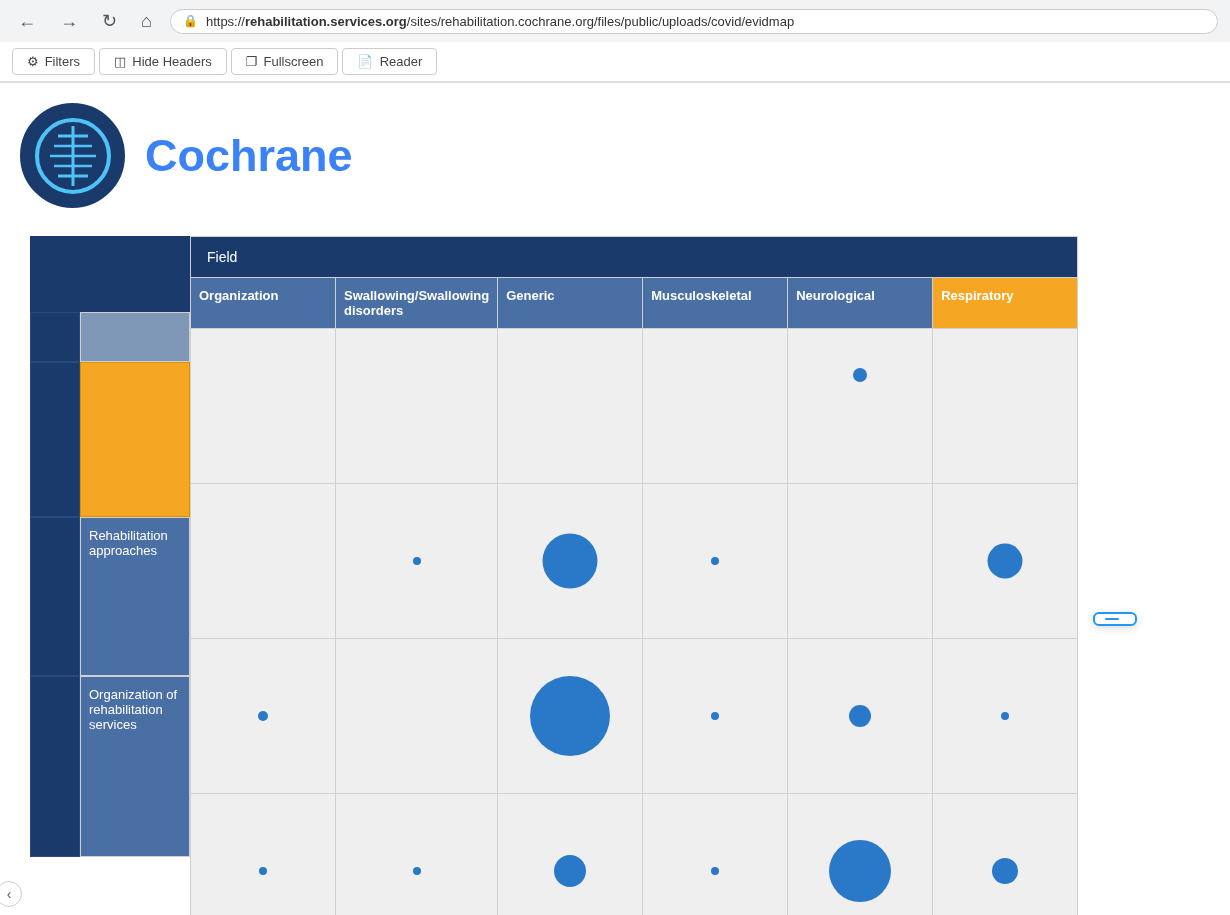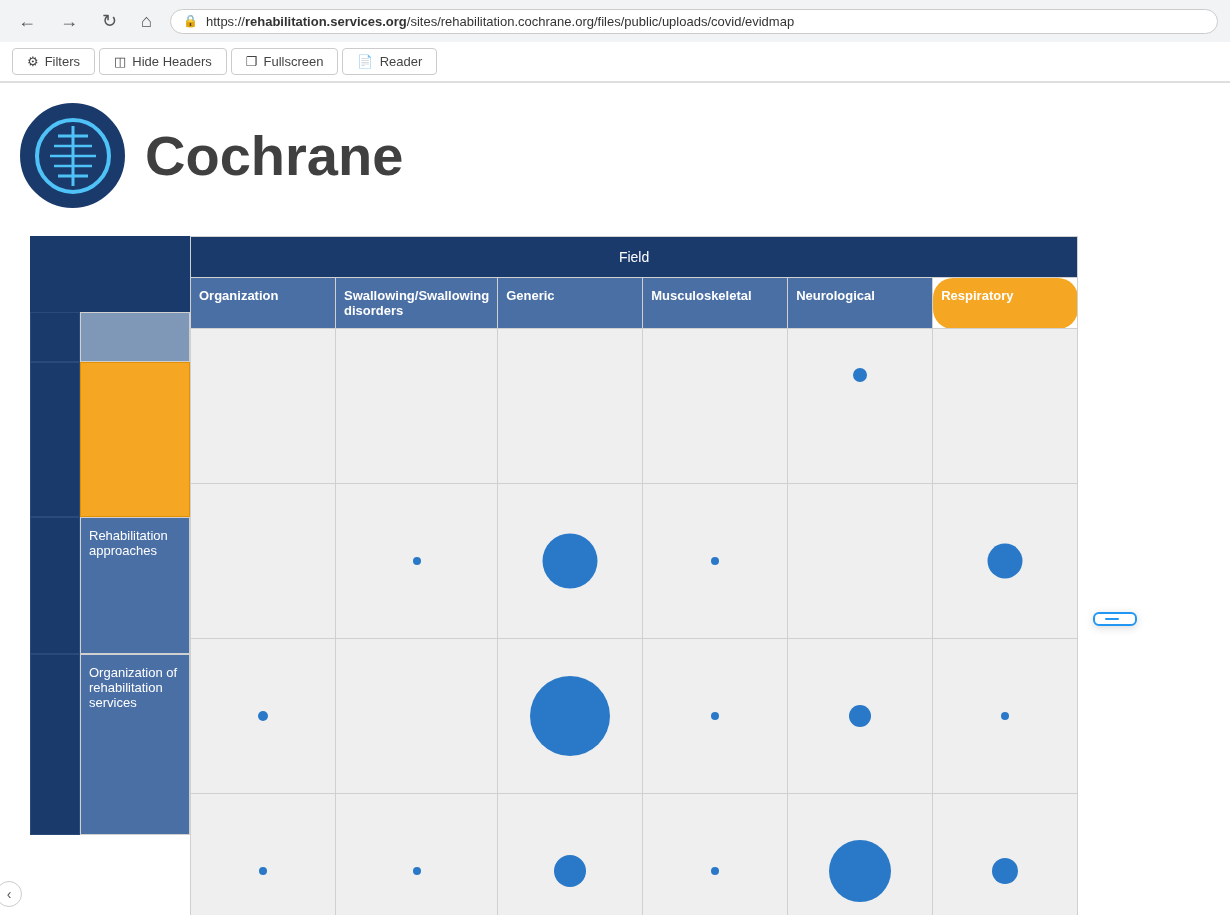--- a/index.html
+++ b/index.html
@@ -15,29 +15,29 @@
     .toolbar { display: flex; align-items: center; padding: 6px 12px; gap: 4px; background: #fff; border-bottom: 1px solid #e0e0e0; }
     .toolbar-btn { display: flex; align-items: center; gap: 6px; padding: 5px 14px; border: 1px solid #ccc; border-radius: 4px; background: #fff; cursor: pointer; font-size: 13px; color: #444; }
 
     
     .page-content { padding: 20px 20px; }
 
     
     .logo-area { display: flex; align-items: center; gap: 20px; margin-bottom: 28px; }
     .logo-circle { width: 105px; height: 105px; border-radius: 50%; background: #1a3a6b; display: flex; align-items: center; justify-content: center; overflow: hidden; position: relative; border: 4px solid #1a3a6b; }
     .logo-text { display: flex; flex-direction: column; }
-    .logo-cochrane { font-size: 56px; font-weight: bold; color: #404040; line-height: 1.1; text-align: center; }
+    .logo-cochrane { font-size: 45px; font-weight: bold; color: #3b82f6; line-height: 1.1; text-align: center; }
     .logo-rehabilitation { font-size: 48px; font-weight: bold; color: #2196f3; line-height: 1.1; }
 
     table { border-collapse: collapse; }
     th, td { border: 1px solid #d0d0d0; }
 
     .field-header { background: #1a3a6b; color: #fff; font-size: 14px; font-weight: 500; padding: 10px 14px; text-align: left; }
     .col-header { background: #4a6fa5; color: #fff; font-size: 13px; padding: 10px 8px; text-align: left; vertical-align: top; min-width: 145px; }
-    .col-header-orange { background: #f5a623; color: #fff; font-size: 13px; padding: 10px 8px; text-align: left; vertical-align: top; min-width: 145px; border-radius: 20px; }
+    .col-header-orange { background: #f5a623; color: #fff; font-size: 13px; padding: 10px 8px; text-align: left; vertical-align: top; min-width: 145px; }
     .data-cell { background: #efefef; vertical-align: middle; text-align: center; padding: 0; height: 155px; width: 145px; position: relative; }
 
     .bubble { border-radius: 50%; background: #2979c8; display: inline-block; position: absolute; transform: translate(-50%, -50%); }
 
     
     .studies-badge { position: absolute; background: #fff; border: 2px solid #2196f3; border-radius: 6px; padding: 4px 10px; font-size: 15px; font-weight: bold; color: #1a3a6b; display: flex; align-items: center; gap: 6px; z-index: 10; box-shadow: 0 2px 8px rgba(0,0,0,0.15); }
     .badge-number { background: #2196f3; color: #fff; border-radius: 4px; padding: 1px 7px; font-size: 15px; font-weight: bold; }
 
     .scroll-arrow { background: #fff; border: 1px solid #ccc; border-radius: 50%; width: 26px; height: 26px; display: flex; align-items: center; justify-content: center; cursor: pointer; font-size: 14px; color: #555; position: absolute; bottom: 8px; left: -4px; }
   </style>
@@ -111,39 +111,39 @@
         <div style="width: 110px; background: #8098b8; border: 1px solid #d0d0d0;"></div>
       </div>
 
       <div style="display: flex; height: 155px;">
         <div style="width: 50px; background: #1a3a6b; border: 1px solid #2a4a7b;"></div>
         <div style="width: 110px; background: #f5a623; padding: 10px 8px; font-size: 13px; color: #1a3a6b; font-weight: 500; border: 1px solid #e09000;">
           <span></span>
         </div>
       </div>
 
-      <div style="display: flex; height: 137px;">
+      <div style="display: flex; height: 159px;">
         <div style="width: 50px; background: #1a3a6b; border: 1px solid #2a4a7b;"></div>
         <div style="width: 110px; background: #4a6fa5; padding: 10px 8px; font-size: 13px; color: #fff; font-weight: 500; border: 1px solid #d0d0d0;">
           <span>Rehabilitation approaches</span>
         </div>
       </div>
 
       <div style="display: flex; height: 181px;">
         <div style="width: 50px; background: #1a3a6b; border: 1px solid #2a4a7b;"></div>
         <div style="width: 110px; background: #4a6fa5; padding: 10px 8px; font-size: 13px; color: #fff; font-weight: 500; border: 1px solid #d0d0d0;">
           <span>Organization of rehabilitation services</span>
         </div>
       </div>
     </div>
 
     <table style="border-collapse: collapse;">
       <thead>
         <tr>
-          <th colspan="6" class="field-header" style="text-align: center; padding: 12px 16px; font-size: 14px;">Field</th>
+          <th colspan="6" class="field-header" style="text-align: left; padding: 12px 16px; font-size: 14px;">Field</th>
         </tr>
         <tr>
           <th class="col-header">Organization</th>
           <th class="col-header">Swallowing/Swallowing disorders</th>
           <th class="col-header">Generic</th>
           <th class="col-header">Musculoskeletal</th>
           <th class="col-header">Neurological</th>
           <th class="col-header-orange">Respiratory</th>
         </tr>
       </thead>

